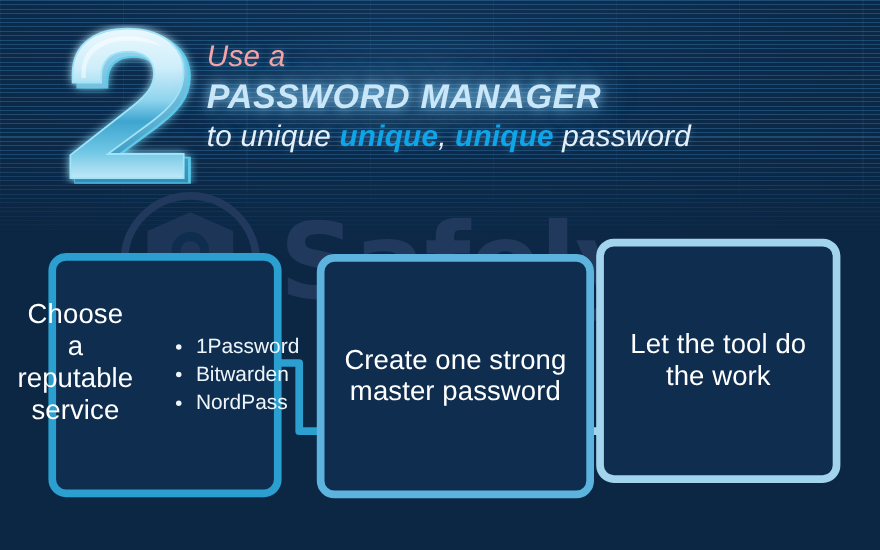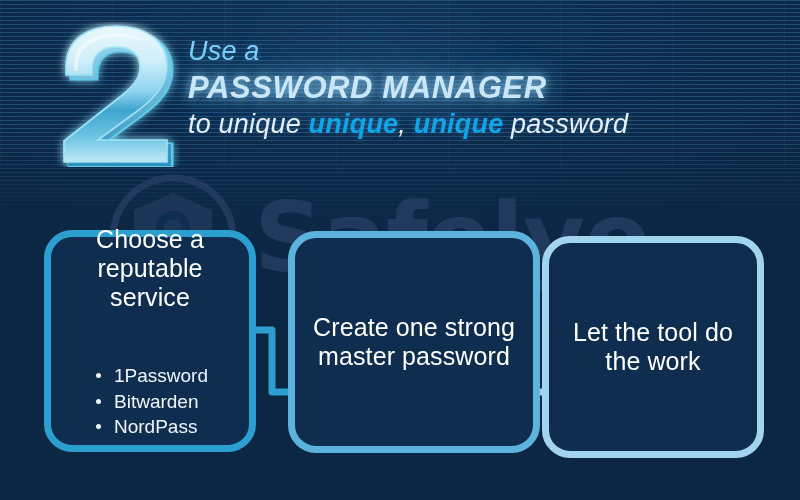--- a/index.html
+++ b/index.html
@@ -89,21 +89,21 @@
   }
   .header-text {
     position: absolute;
     left: 188px; top: 36px;
     width: 580px;
   }
   .h-line1 {
     font-size: 27px;
     font-style: italic;
     font-weight: 400;
-    color: #7dd3fc;
+    color: #fca5a5;
     letter-spacing: 0.2px;
     line-height: 1.18;
     text-shadow: 0 0 8px rgba(120,190,235,0.35);
   }
   .h-line2 {
     font-size: 31px;
     font-style: italic;
     font-weight: 700;
     color: #c9e7f8;
     letter-spacing: 0.6px;
@@ -125,24 +125,24 @@
   .h-line3 b {
     font-weight: 700;
     color: #0ea5e9;
   }
 
   
   .card {
     position: absolute;
     box-sizing: border-box;
     border-style: solid;
-    border-radius: 28px;
+    border-radius: 16px;
     background: #0e2d4f;
     display: flex;
-    flex-direction: column;
+    flex-direction: row;
     justify-content: center;
     align-items: center;
     gap: 23px;
   }
   .card-1 {
     left: 44px; top: 230px;
     width: 212px; height: 222px;
     border-width: 7px;
     border-color: #2a9fd0;
     z-index: 3;
@@ -150,21 +150,21 @@
   }
   .card-2 {
     left: 288px; top: 231px;
     width: 252px; height: 222px;
     border-width: 7px;
     border-color: #5cb3dd;
     z-index: 2;
     padding: 0 12px;
   }
   .card-3 {
-    left: 542px; top: 236px;
+    left: 542px; top: 217px;
     width: 222px; height: 222px;
     border-width: 7px;
     border-color: #a3d4ee;
     z-index: 1;
     padding: 4px 12px;
   }
 
   .card-title {
     color: #ffffff;
     text-align: center;

